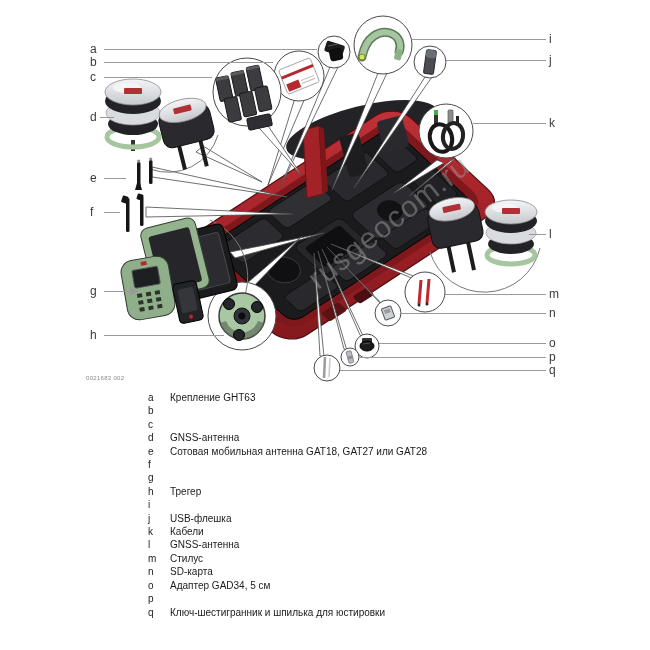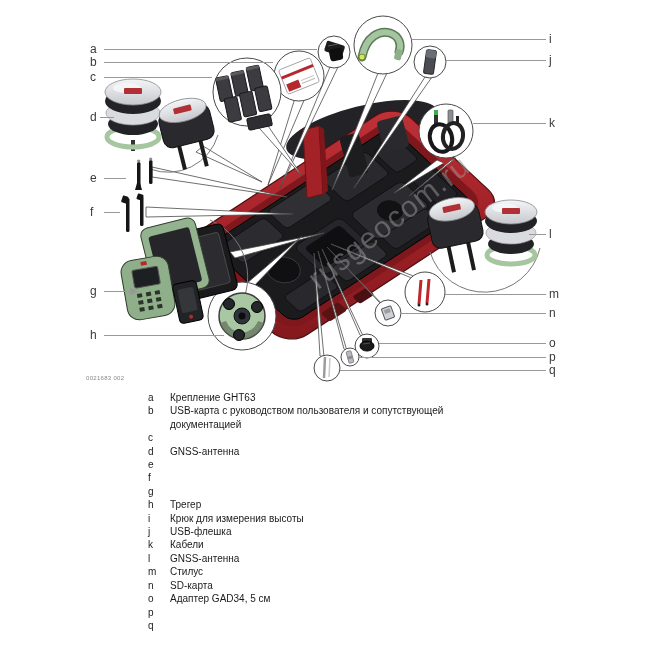--- a/index.html
+++ b/index.html
@@ -327,46 +327,44 @@
 
 <span class="figure-number">0021683 002</span>
 
 <div class="legend">
       <div class="legend-row">
     <span class="legend-letter">a</span>
     <span class="legend-text">Крепление GHT63</span>
   </div>
       <div class="legend-row">
     <span class="legend-letter">b</span>
-    <span class="legend-text">USB-карта с руководством пользователя и сопутствующей
-документацией</span>
   </div>
       <div class="legend-row">
     <span class="legend-letter">c</span>
   </div>
       <div class="legend-row">
     <span class="legend-letter">d</span>
     <span class="legend-text">GNSS-антенна</span>
   </div>
       <div class="legend-row">
     <span class="legend-letter">e</span>
+    <span class="legend-text">Сотовая мобильная антенна GAT18, GAT27 или GAT28</span>
   </div>
       <div class="legend-row">
     <span class="legend-letter">f</span>
   </div>
       <div class="legend-row">
     <span class="legend-letter">g</span>
   </div>
       <div class="legend-row">
     <span class="legend-letter">h</span>
     <span class="legend-text">Трегер</span>
   </div>
       <div class="legend-row">
     <span class="legend-letter">i</span>
-    <span class="legend-text">Крюк для измерения высоты</span>
   </div>
       <div class="legend-row">
     <span class="legend-letter">j</span>
     <span class="legend-text">USB-флешка</span>
   </div>
       <div class="legend-row">
     <span class="legend-letter">k</span>
     <span class="legend-text">Кабели</span>
   </div>
       <div class="legend-row">
@@ -383,16 +381,17 @@
   </div>
       <div class="legend-row">
     <span class="legend-letter">o</span>
     <span class="legend-text">Адаптер GAD34, 5 см</span>
   </div>
       <div class="legend-row">
     <span class="legend-letter">p</span>
   </div>
       <div class="legend-row">
     <span class="legend-letter">q</span>
+    <span class="legend-text">Ключ-шестигранник и шпилька для юстировки</span>
   </div>
     </div>
 
 </div>
 
 </body></html>

